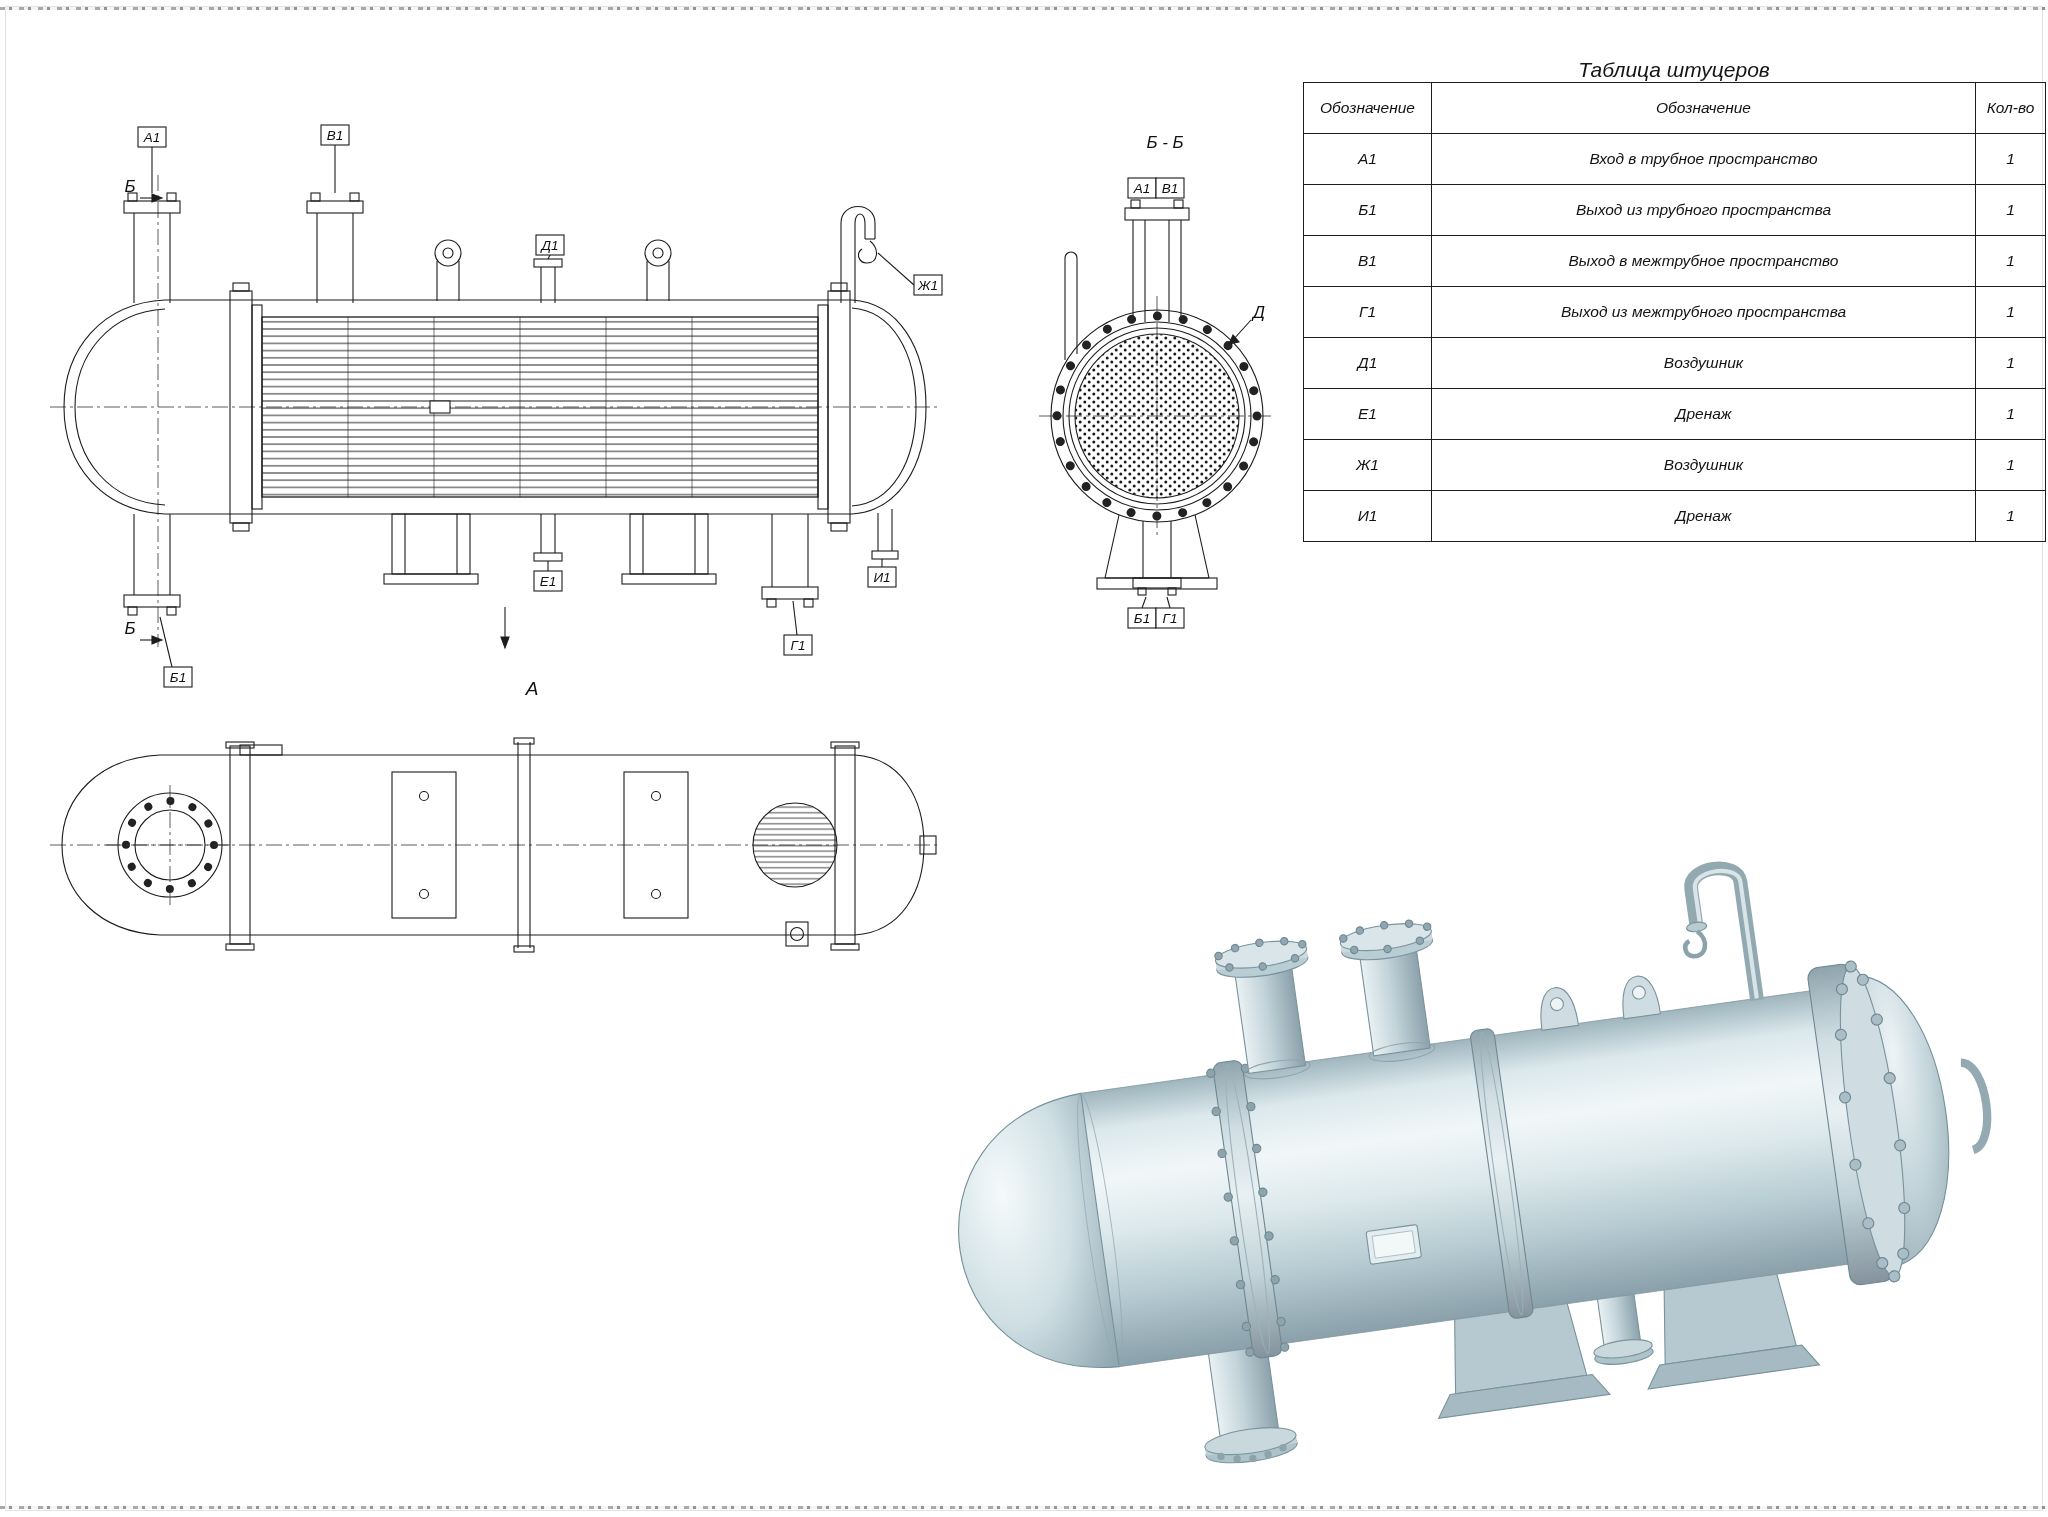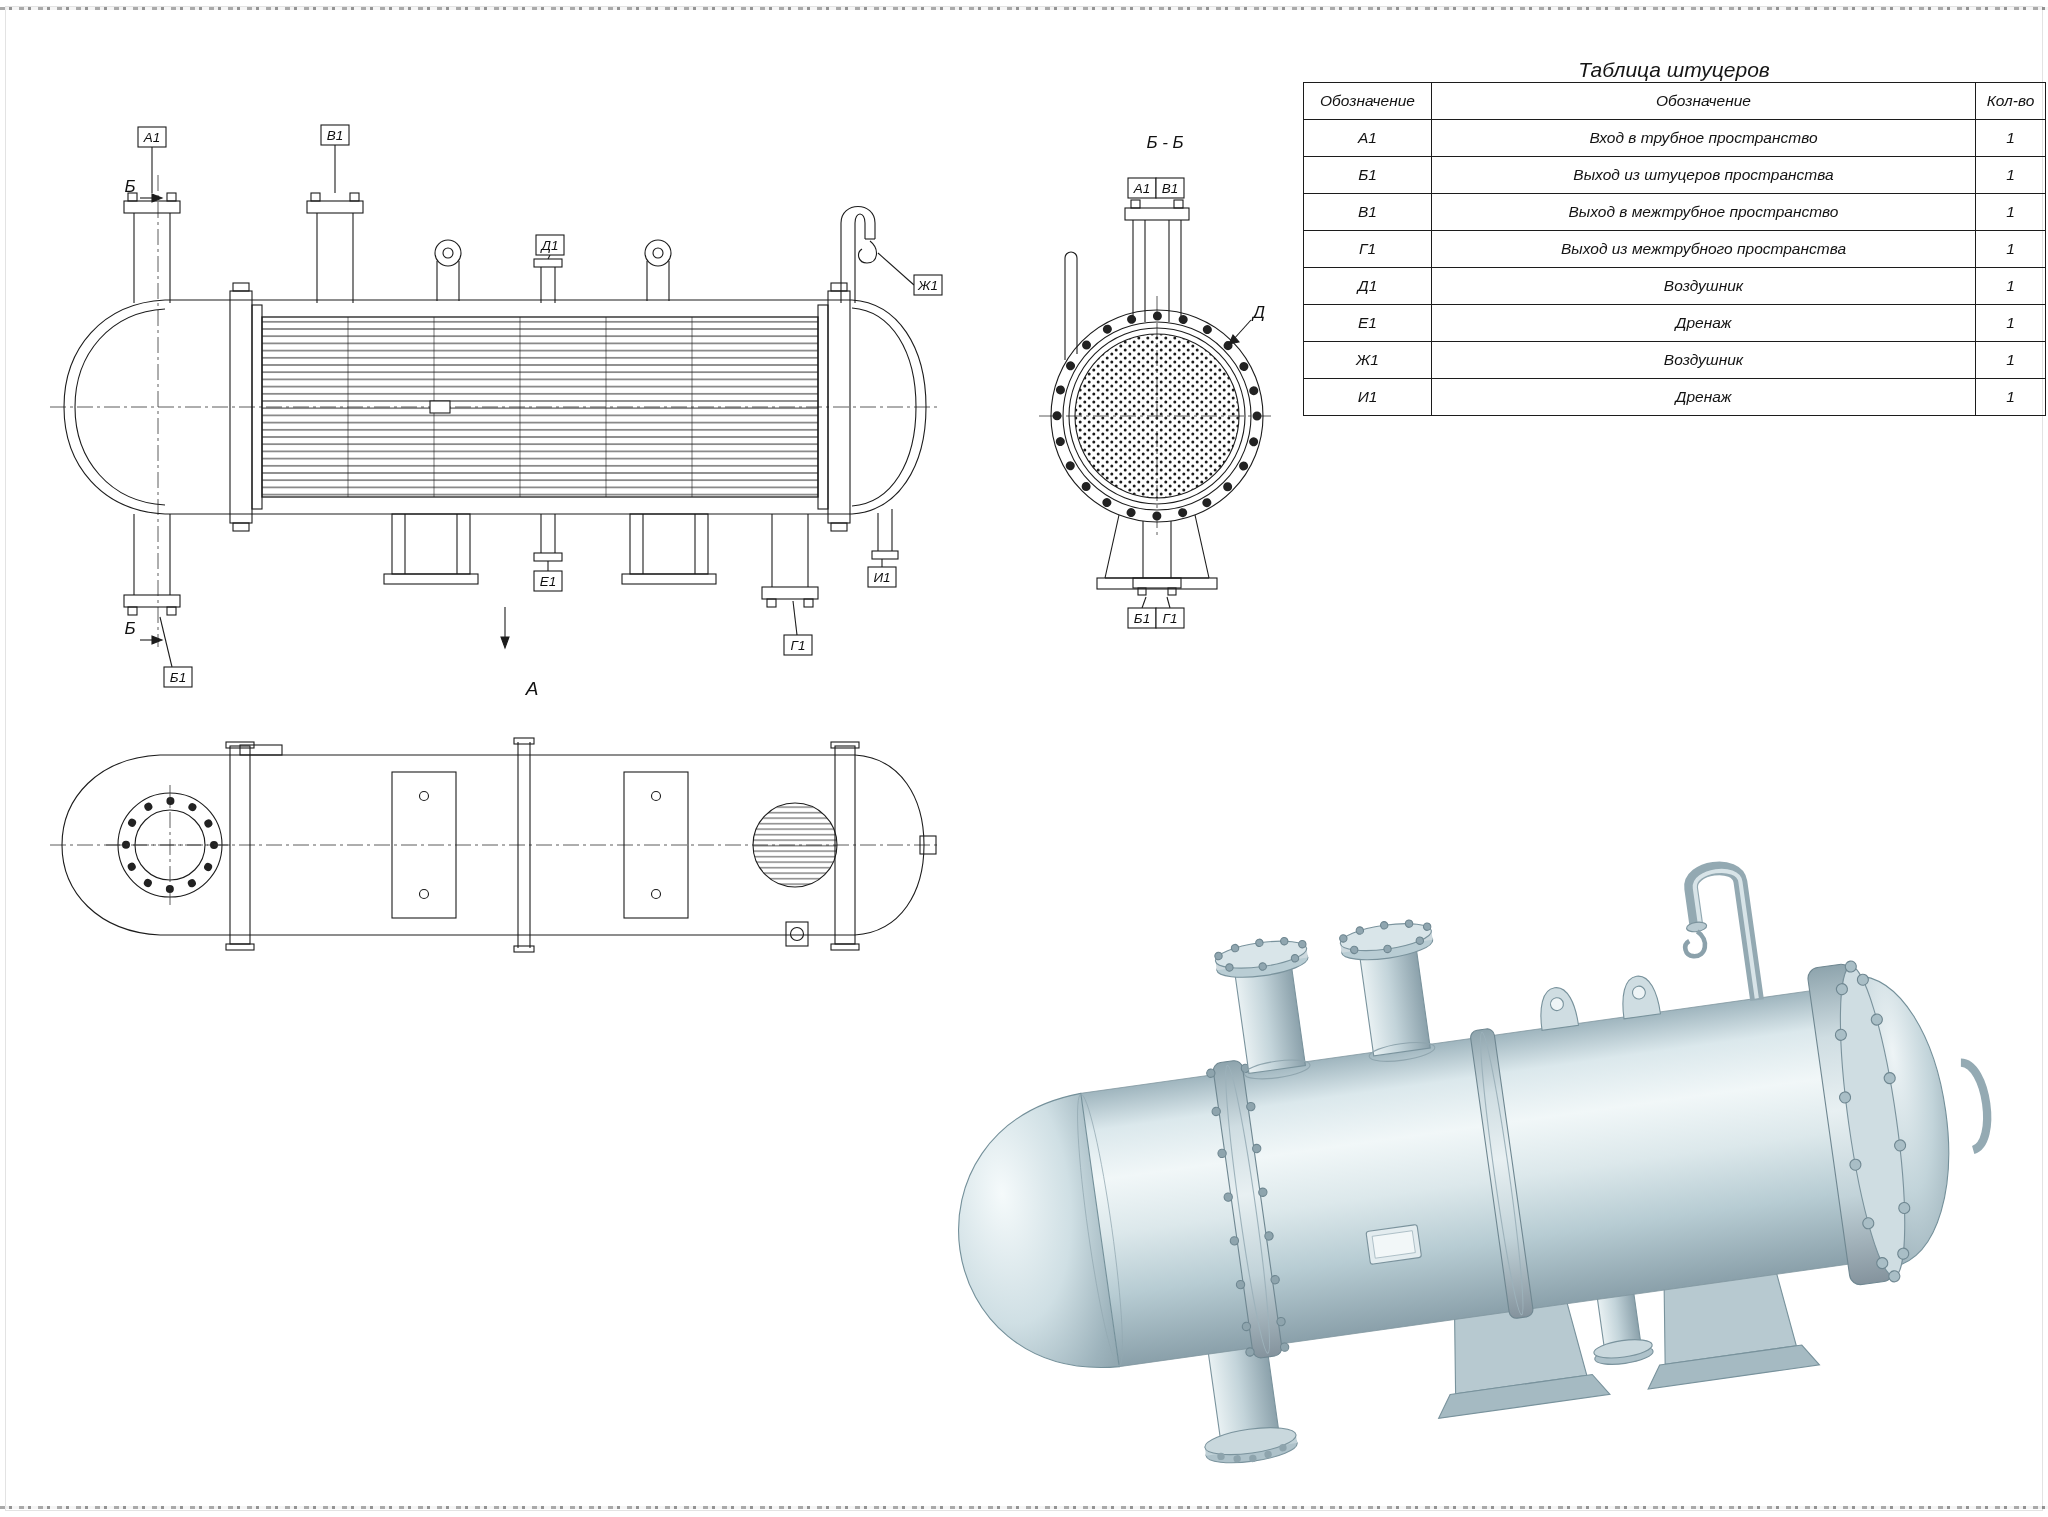--- a/index.html
+++ b/index.html
@@ -12,21 +12,21 @@
           opacity:.75; }
   .edge.top { top:7px; } .edge.bottom { bottom:8px; }
   .abs { position:absolute; }
 
   
   .nozzle-table { position:absolute; left:1303px; top:58px; width:742px; }
   .table-title { text-align:center; font-style:italic; font-size:21px; color:#151515; }
   table { width:100%; border-collapse:collapse; table-layout:fixed; }
   col.c-code { width:128px; } col.c-name { width:544px; } col.c-qty { width:70px; }
   th, td { border:1px solid #1c1c1c; font-style:italic; font-weight:normal; font-size:15.5px;
-           height:28px; padding:9px 10px; color:#131313; }
+           height:28px; padding:16px 10px; color:#131313; }
   th { text-align:center; }
   td.code, td.qty { text-align:center; }
   td.name { text-align:center; }
 
   
   svg .ln { fill:none; stroke:#1c1c1c; stroke-width:1.1; }
   svg .cl { fill:none; stroke:#333; stroke-width:0.8; stroke-dasharray:16 4 3 4; }
   svg .cbox { fill:#fff; stroke:#1c1c1c; stroke-width:1.1; }
   svg text { font-family:"Liberation Sans", sans-serif; font-style:italic; fill:#111; stroke:none; }
   svg text.clab { font-size:13.5px; text-anchor:middle; }
@@ -57,21 +57,21 @@
         </tr>
       </thead>
       <tbody>
         <tr>
             <td class="code">А1</td>
             <td class="name">Вход в трубное пространство</td>
             <td class="qty">1</td>
           </tr>
         <tr>
             <td class="code">Б1</td>
-            <td class="name">Выход из штуцеров пространства</td>
+            <td class="name">Выход из трубного пространства</td>
             <td class="qty">1</td>
           </tr>
         <tr>
             <td class="code">В1</td>
             <td class="name">Выход в межтрубное пространство</td>
             <td class="qty">1</td>
           </tr>
         <tr>
             <td class="code">Г1</td>
             <td class="name">Выход из межтрубного пространства</td>

